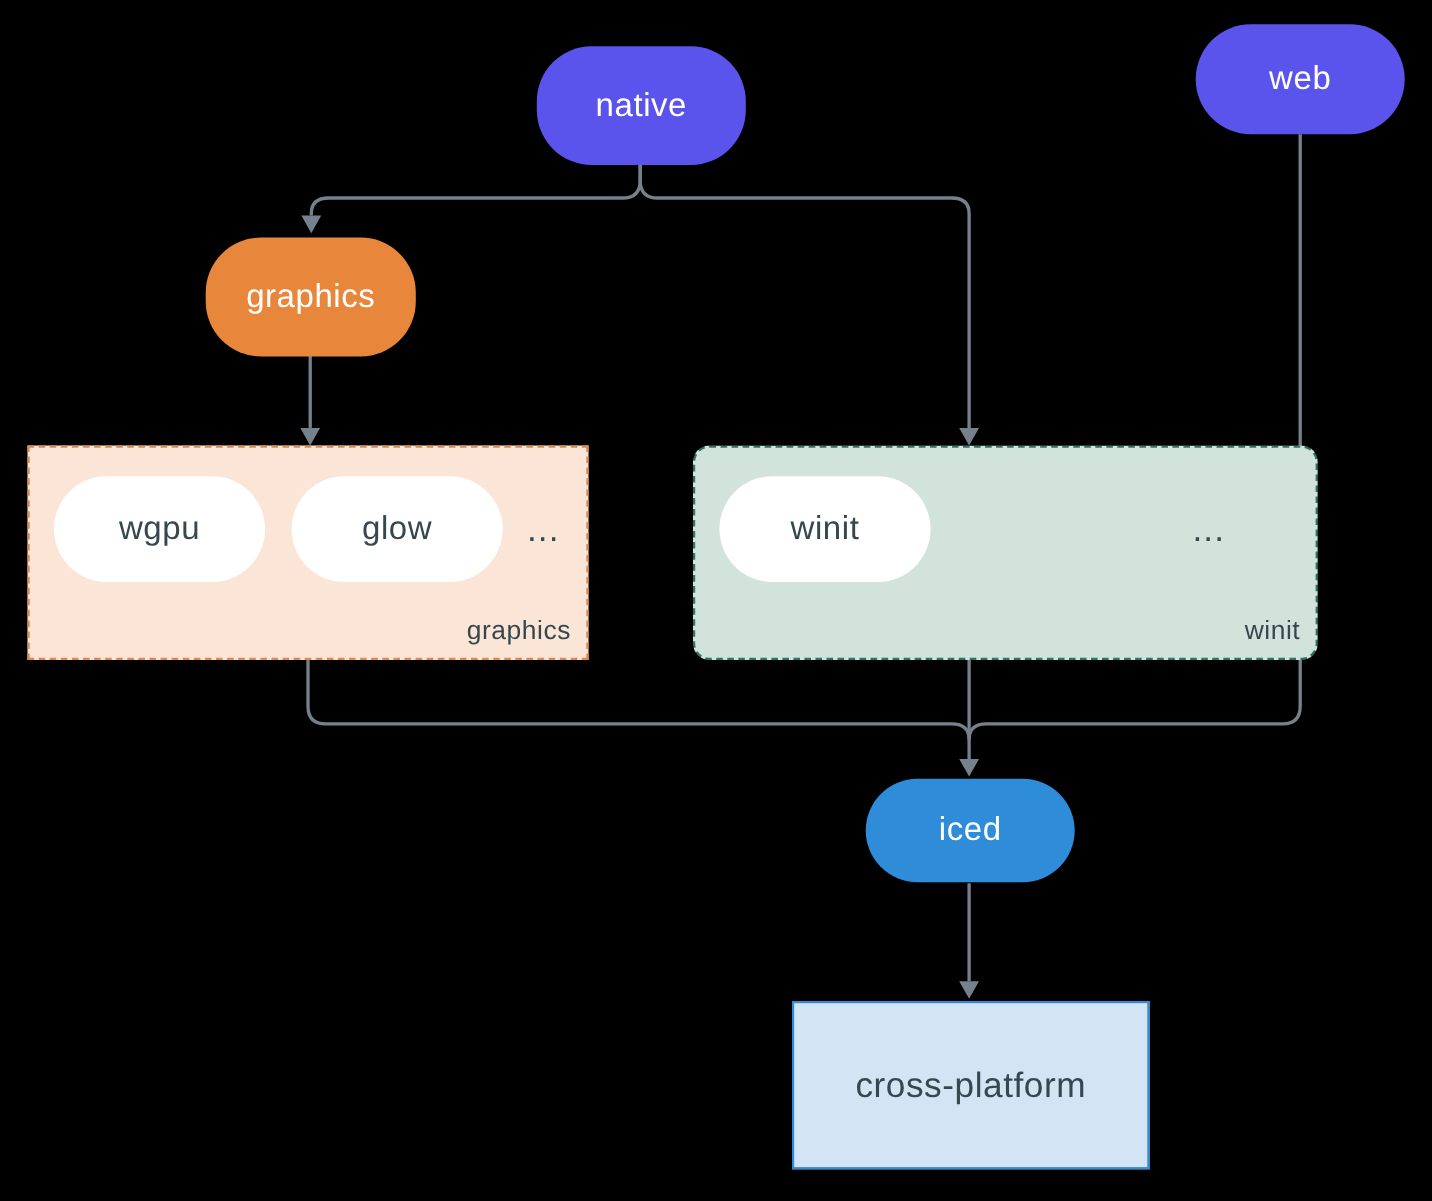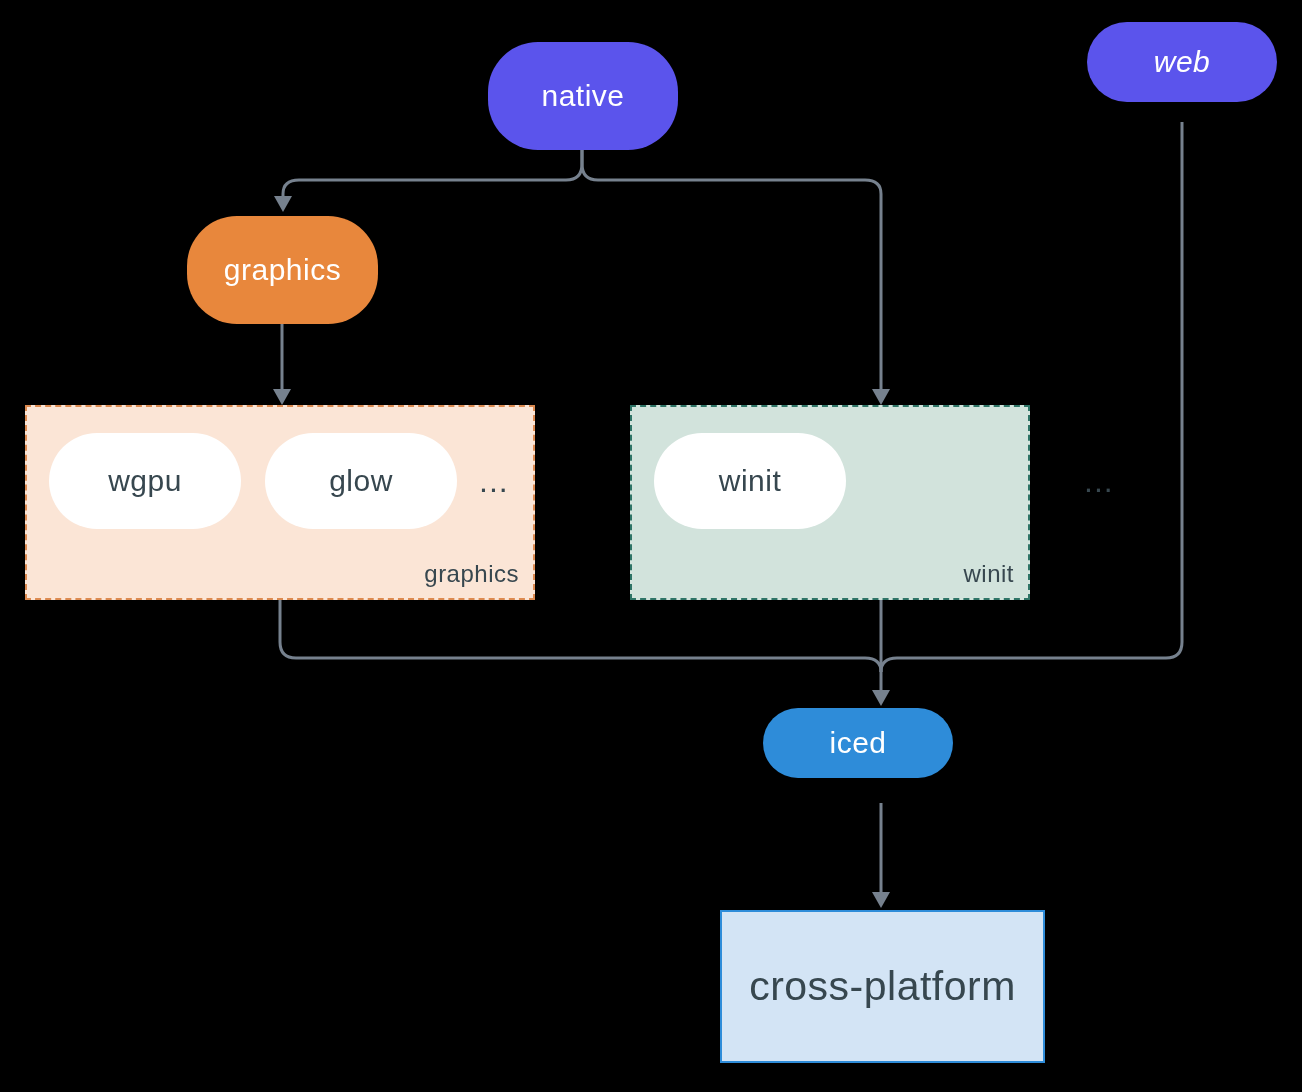--- a/index.html
+++ b/index.html
@@ -37,39 +37,40 @@
     border-radius: 50px;
     font-size: 30px;
     letter-spacing: 0.5px;
   }
   .pill-native, .pill-web { background: #5B54EC; color: #FFFFFF; }
   .pill-graphics { background: #E8873C; color: #FFFFFF; }
   .pill-iced { background: #2E8CD9; color: #FFFFFF; }
   .pill-white { background: #FFFFFF; color: #37474F; }
 
   #node-native   { left: 488px; top: 22px;  width: 190px; height: 108px; margin-top: 20px; }
-  #node-web      { left: 1087px; top: 22px; width: 190px; height: 80px; font-style: italic; }
+  #node-web      { left: 1087px; top: 22px; width: 190px; height: 100px; }
   #node-graphics { left: 187px; top: 216px; width: 191px; height: 108px; }
-  #node-iced     { left: 763px; top: 708px; width: 190px; height: 70px; }
+  #node-iced     { left: 787px; top: 708px; width: 190px; height: 94px; }
 
   .group-box {
     position: absolute;
     box-sizing: border-box;
     border: 2px dashed;
   }
   #group-renderers {
     left: 25px; top: 405px; width: 510px; height: 195px;
     background: #FBE5D6;
     border-color: #DC8A50;
     padding-left: 20px;
   }
   #group-shells {
-    left: 630px; top: 405px; width: 400px; height: 195px;
+    left: 630px; top: 405px; width: 568px; height: 195px;
     background: #D2E3DC;
     border-color: #2E7466;
+    border-radius: 15px;
   }
   .group-box .pill { height: 96px; top: 26px; }
   .inner-pill-1 { left: 22px;  width: 192px; }
   .inner-pill-2 { left: 238px; width: 192px; }
   .ellipsis {
     position: absolute;
     top: 26px;
     height: 96px;
     display: flex;
     align-items: center;
@@ -91,21 +92,21 @@
     position: absolute;
     left: 720px; top: 910px; width: 325px; height: 153px;
     box-sizing: border-box;
     background: #D3E4F5;
     border: 2px solid #2E8CD9;
     display: flex;
     flex-direction: column;
     align-items: center;
     justify-content: center;
     color: #37474F;
-    font-size: 41px;
+    font-size: 32px;
     line-height: 1.55;
     letter-spacing: 0.5px;
     text-align: center;
   }
 </style>
 </head>
 <body>
 
 <div class="stage">
 

